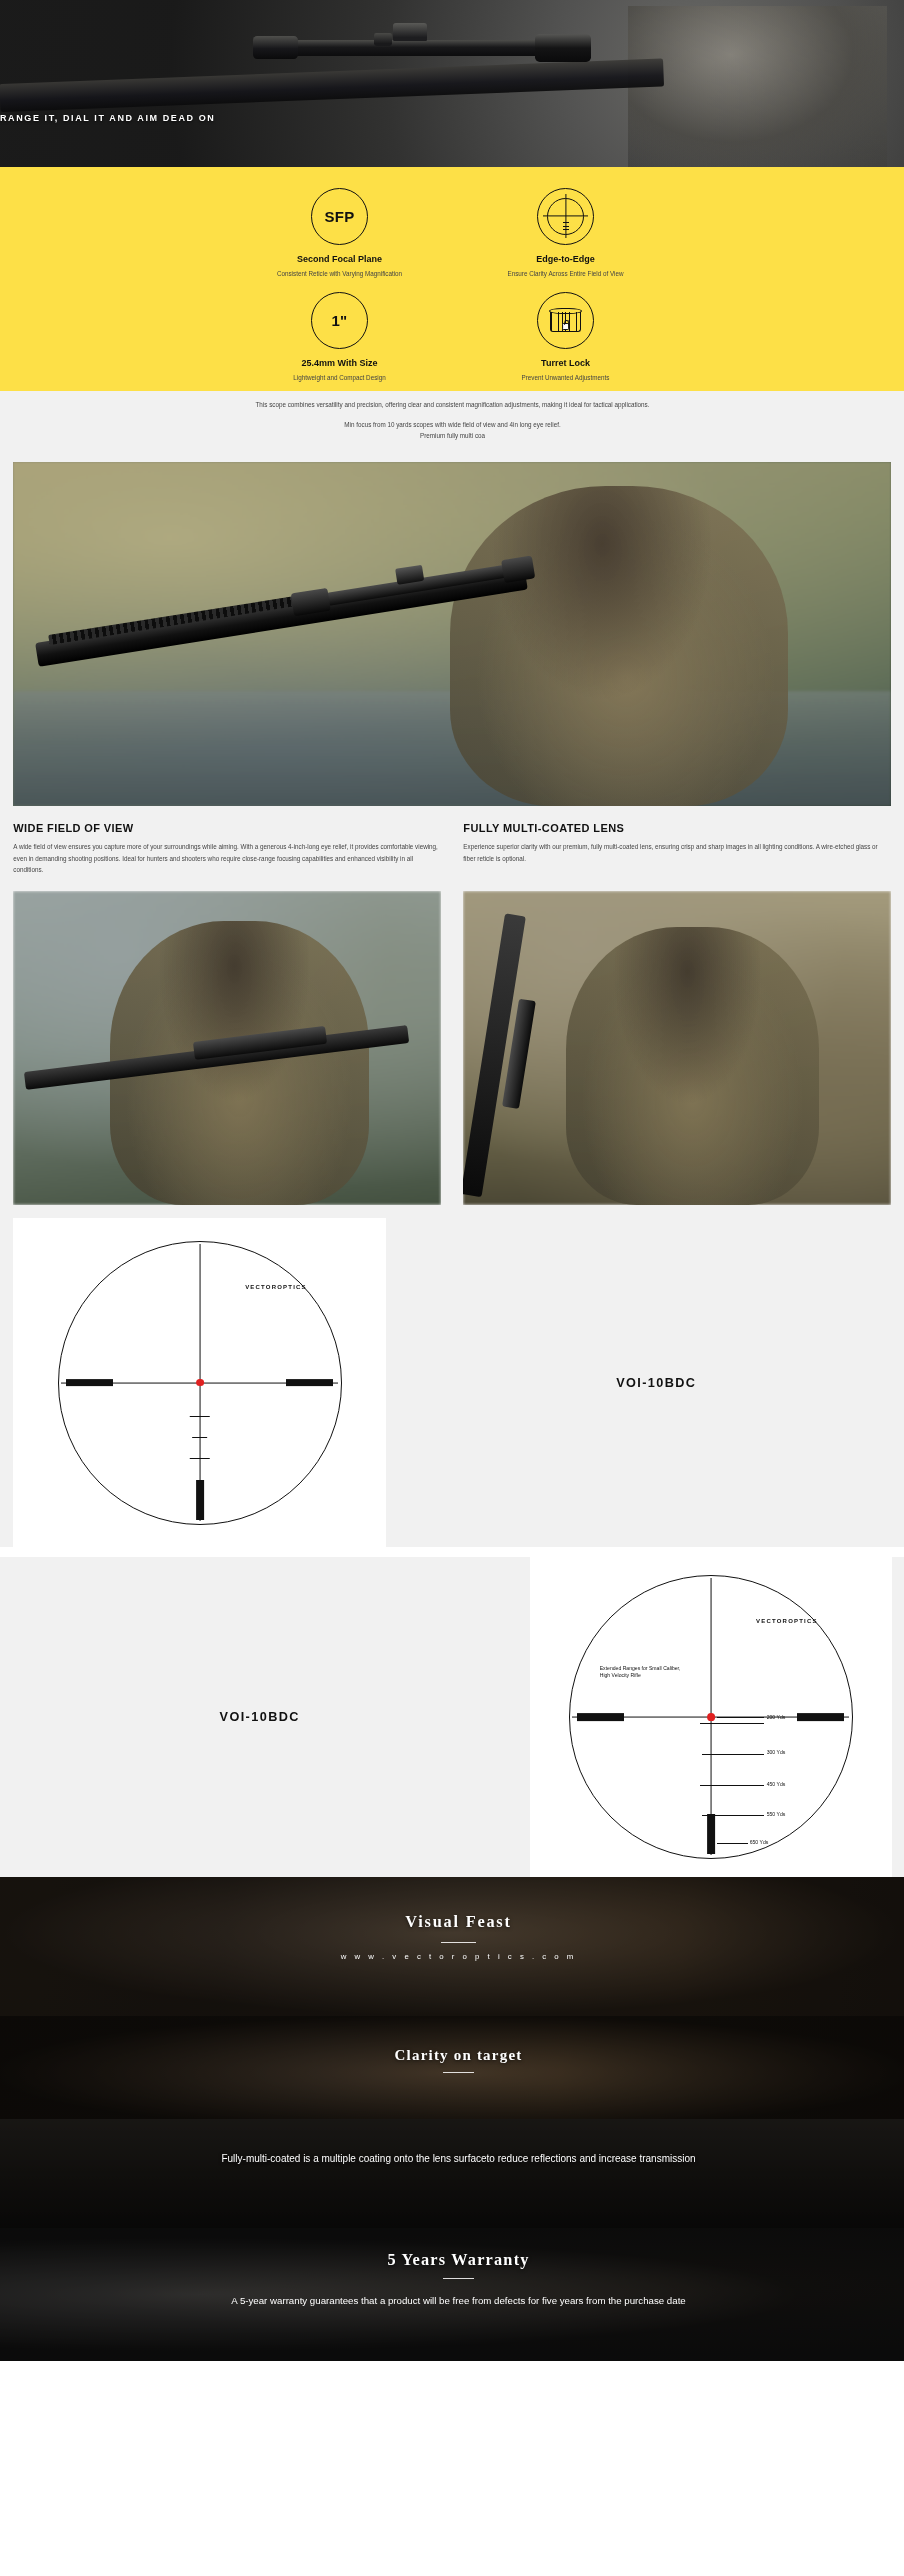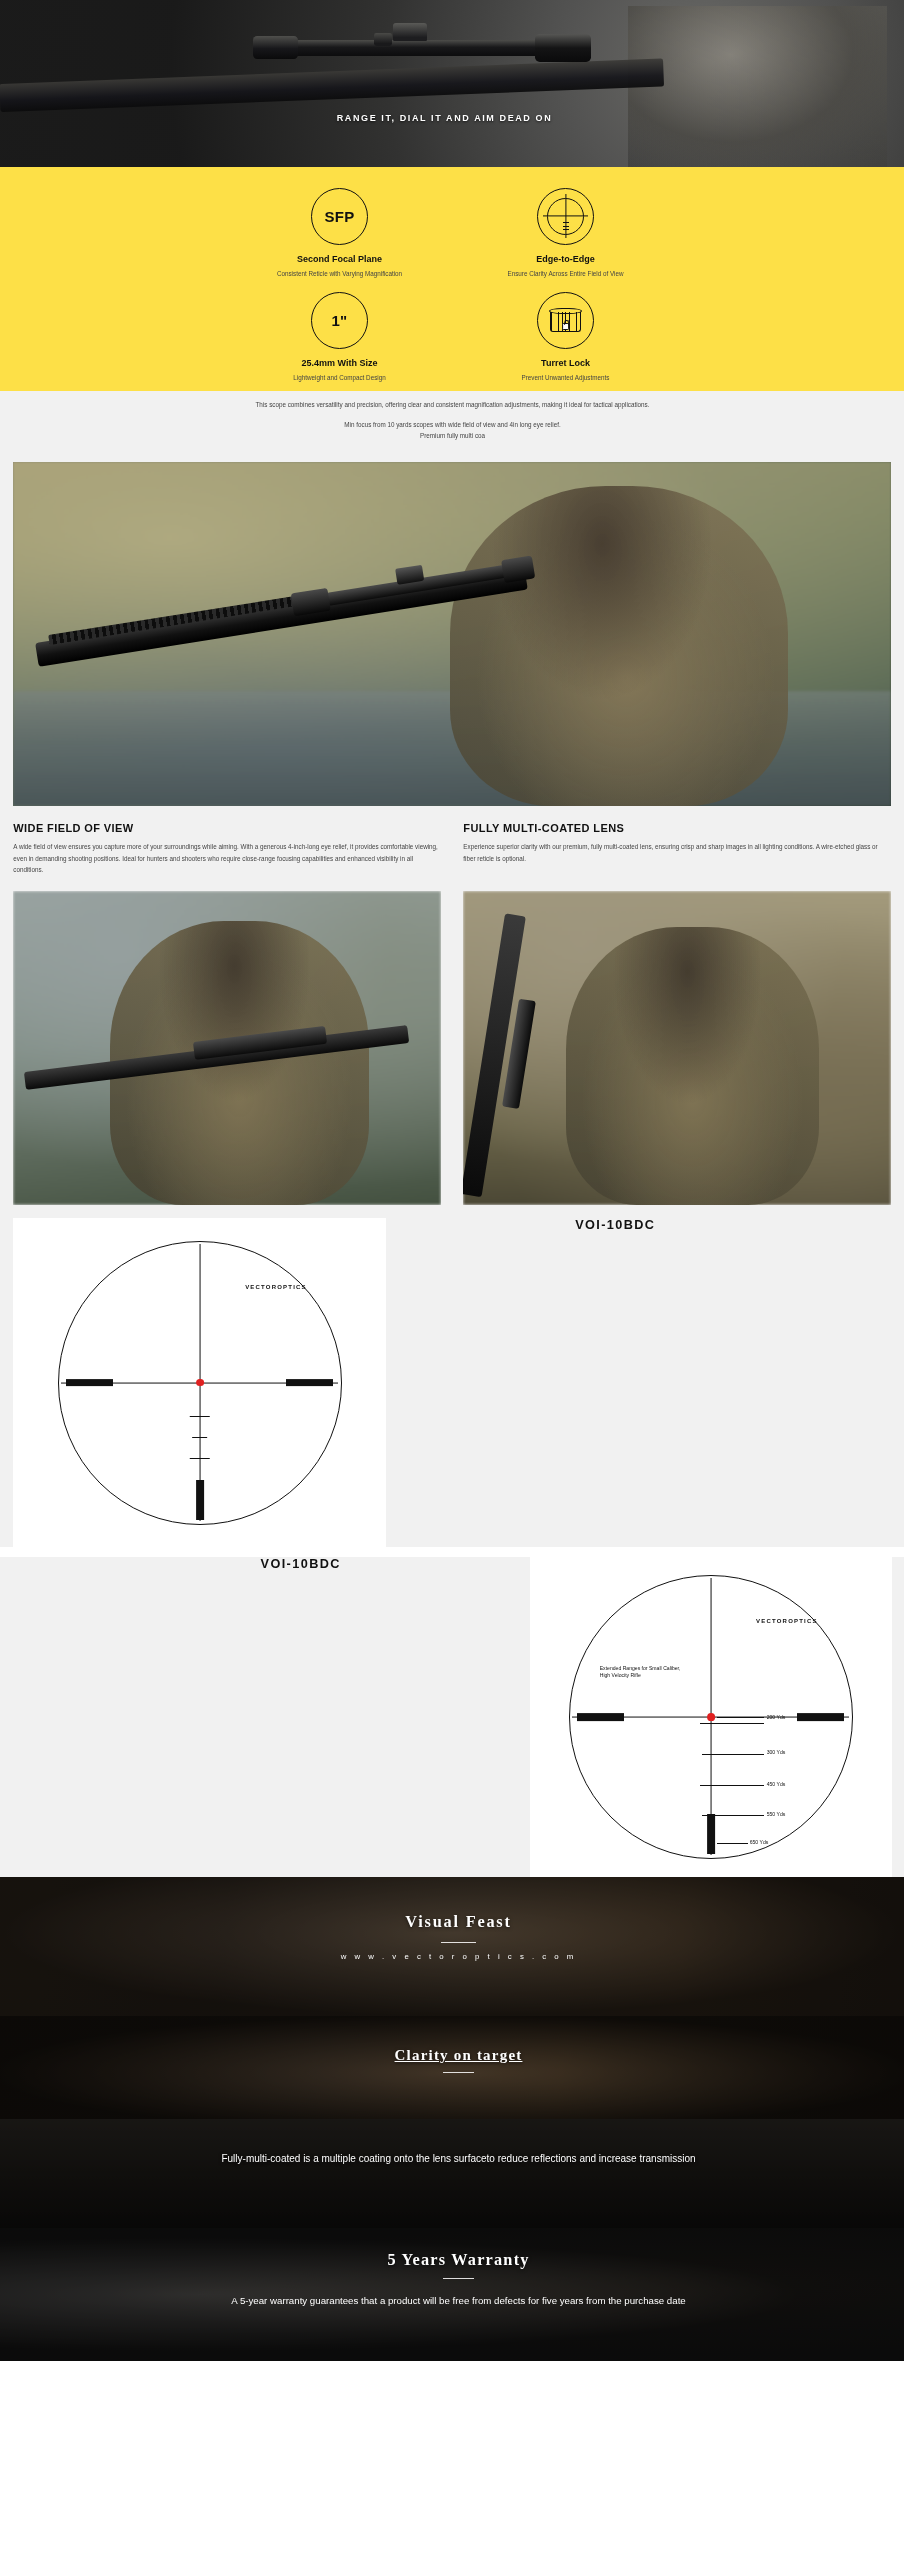--- a/index.html
+++ b/index.html
@@ -76,21 +76,20 @@
     position: absolute; right: 18px; top: 6px;
     width: 259px; height: 161px;
     background:
       radial-gradient(ellipse at 40% 30%, rgba(160,155,145,0.55) 0%, rgba(70,68,63,0.55) 55%, rgba(30,30,28,0.1) 80%),
       linear-gradient(200deg, rgba(110,108,100,0.5), rgba(20,20,19,0.2));
     filter: blur(0.2px);
   }
   .hero-title {
     position: absolute;
     left: 0; right: 16px; top: 113px;
-    text-align: center;
     color: #ffffff;
     font-size: 9px;
     letter-spacing: 1.6px;
     font-weight: 700;
     text-shadow: 0 0.6px 2.4px rgba(0,0,0,.7);
   }
 
   
   .features {
     background: #fde047;
@@ -315,21 +314,21 @@
   .pbox.p1 .sc { position: absolute; left: 181px; top: 151px; width: 133px; height: 18px; transform: rotate(-7deg); transform-origin: left center; background: linear-gradient(180deg,#4a4a4a,#0b0b0b); border-radius: 3px; }
   .pbox.p2 .rifle { left: 42px; top: 24px; width: 20.5px; height: 284px; transform: rotate(9deg); transform-origin: top center; }
   .pbox.p2 .sc { position: absolute; left: 56px; top: 109px; width: 17px; height: 109px; transform: rotate(9deg); transform-origin: top center; background: linear-gradient(90deg,#4a4a4a,#0b0b0b); border-radius: 3px; }
 
   
   .retic-sec {
     background: #f1f1f1;
     position: relative;
     padding: 0 13.3px;
   }
-  .retic-row { display: flex; align-items: flex-start; }
+  .retic-row { display: flex; align-items: center; gap: 41px; }
   .retic-row.rowA { justify-content: flex-start; }
   .retic-row.rowB { justify-content: flex-end; }
   .retic-card {
     background: #fff;
     width: 373px;
     height: 329px;
     position: relative;
     display: flex; align-items: center; justify-content: center;
   }
   .retic-card.small { width: 362px; height: 320px; }
@@ -400,21 +399,20 @@
       radial-gradient(ellipse at 50% 55%, rgba(120,96,72,0.5), rgba(20,16,12,0.95) 72%),
       linear-gradient(95deg,#2b2620 0%, #55483a 35%, #7a5f3c 62%, #2a241c 100%);
   }
   .b2 .title {
     padding-top: 31px;
     font-size: 15px;
     letter-spacing: 1.2px;
     font-weight: 700;
     font-family: "Liberation Serif", serif;
     text-shadow: 0 1.2px 3.6px rgba(0,0,0,.6);
-    text-decoration: underline;
   }
   .b2 .rule { width: 31px; height: 0.6px; background: rgba(255,255,255,.85); margin: 8.4px auto 0; }
 
   .b3 { height: 109px; }
   .b3 .bbg {
     background: linear-gradient(180deg,#2a2723 0%, #1a1815 60%, #0f0e0d 100%);
   }
   .b3 .text {
     padding-top: 31px;
     font-size: 10px;

